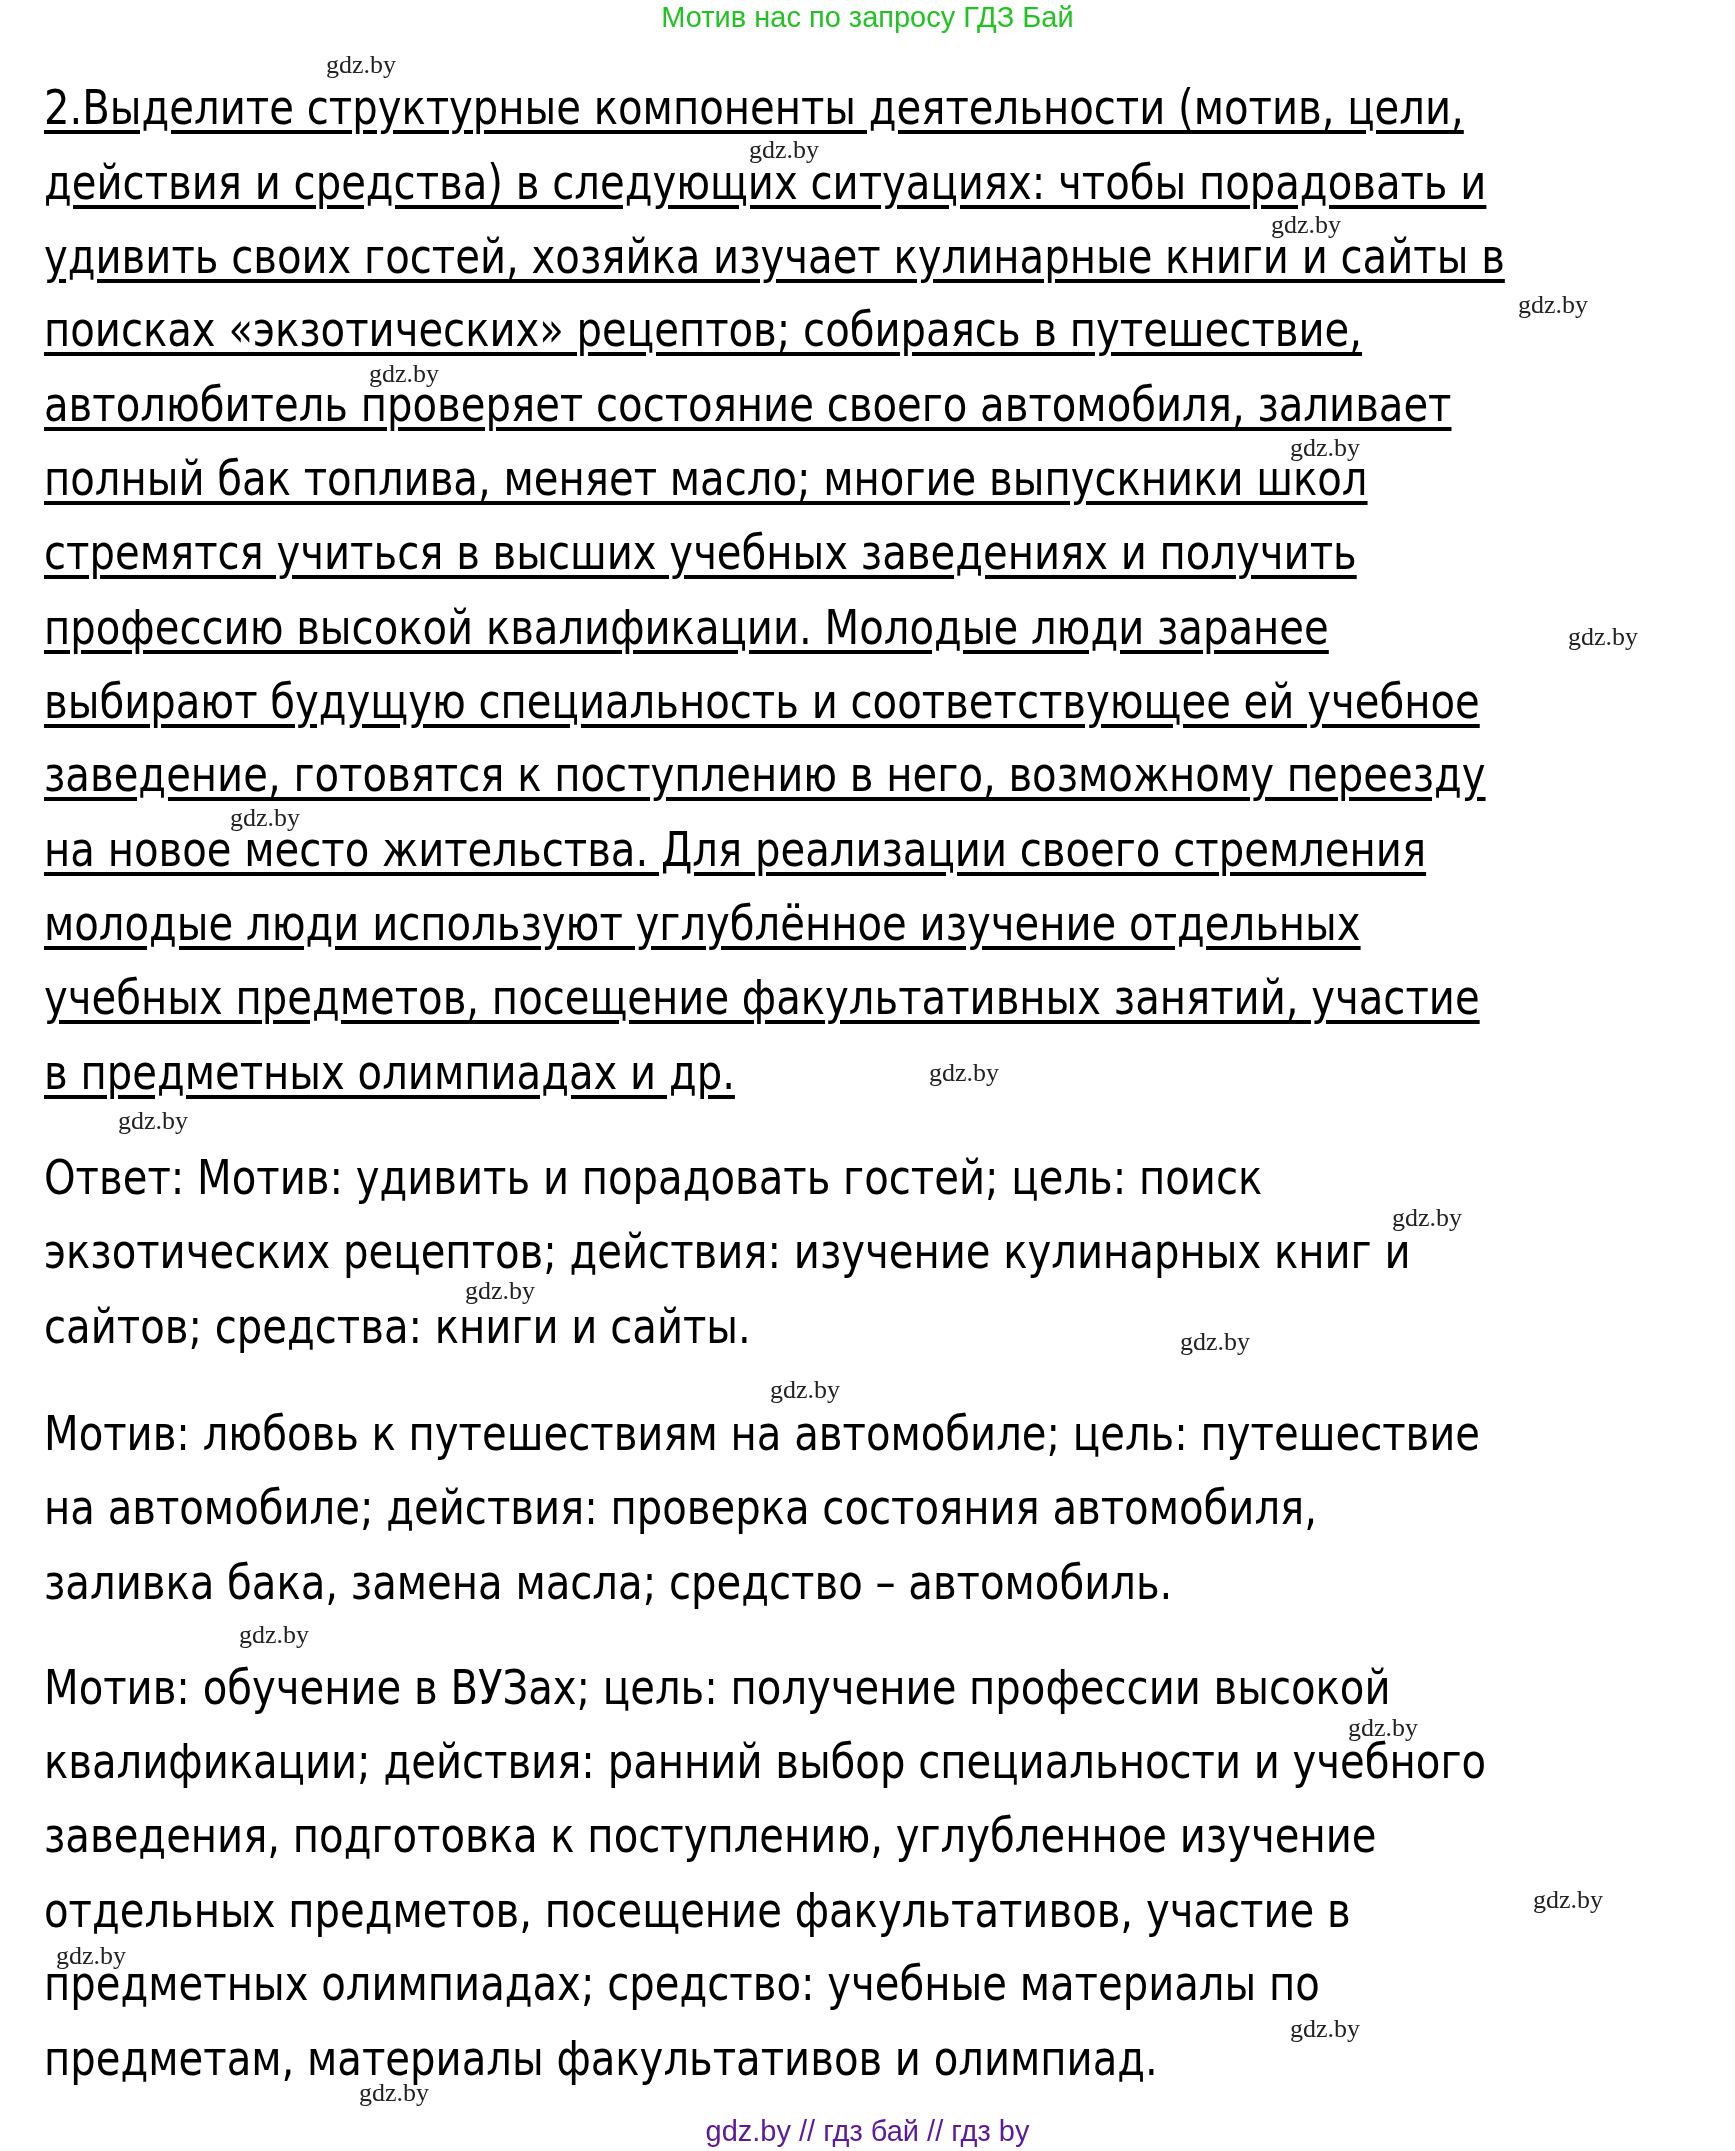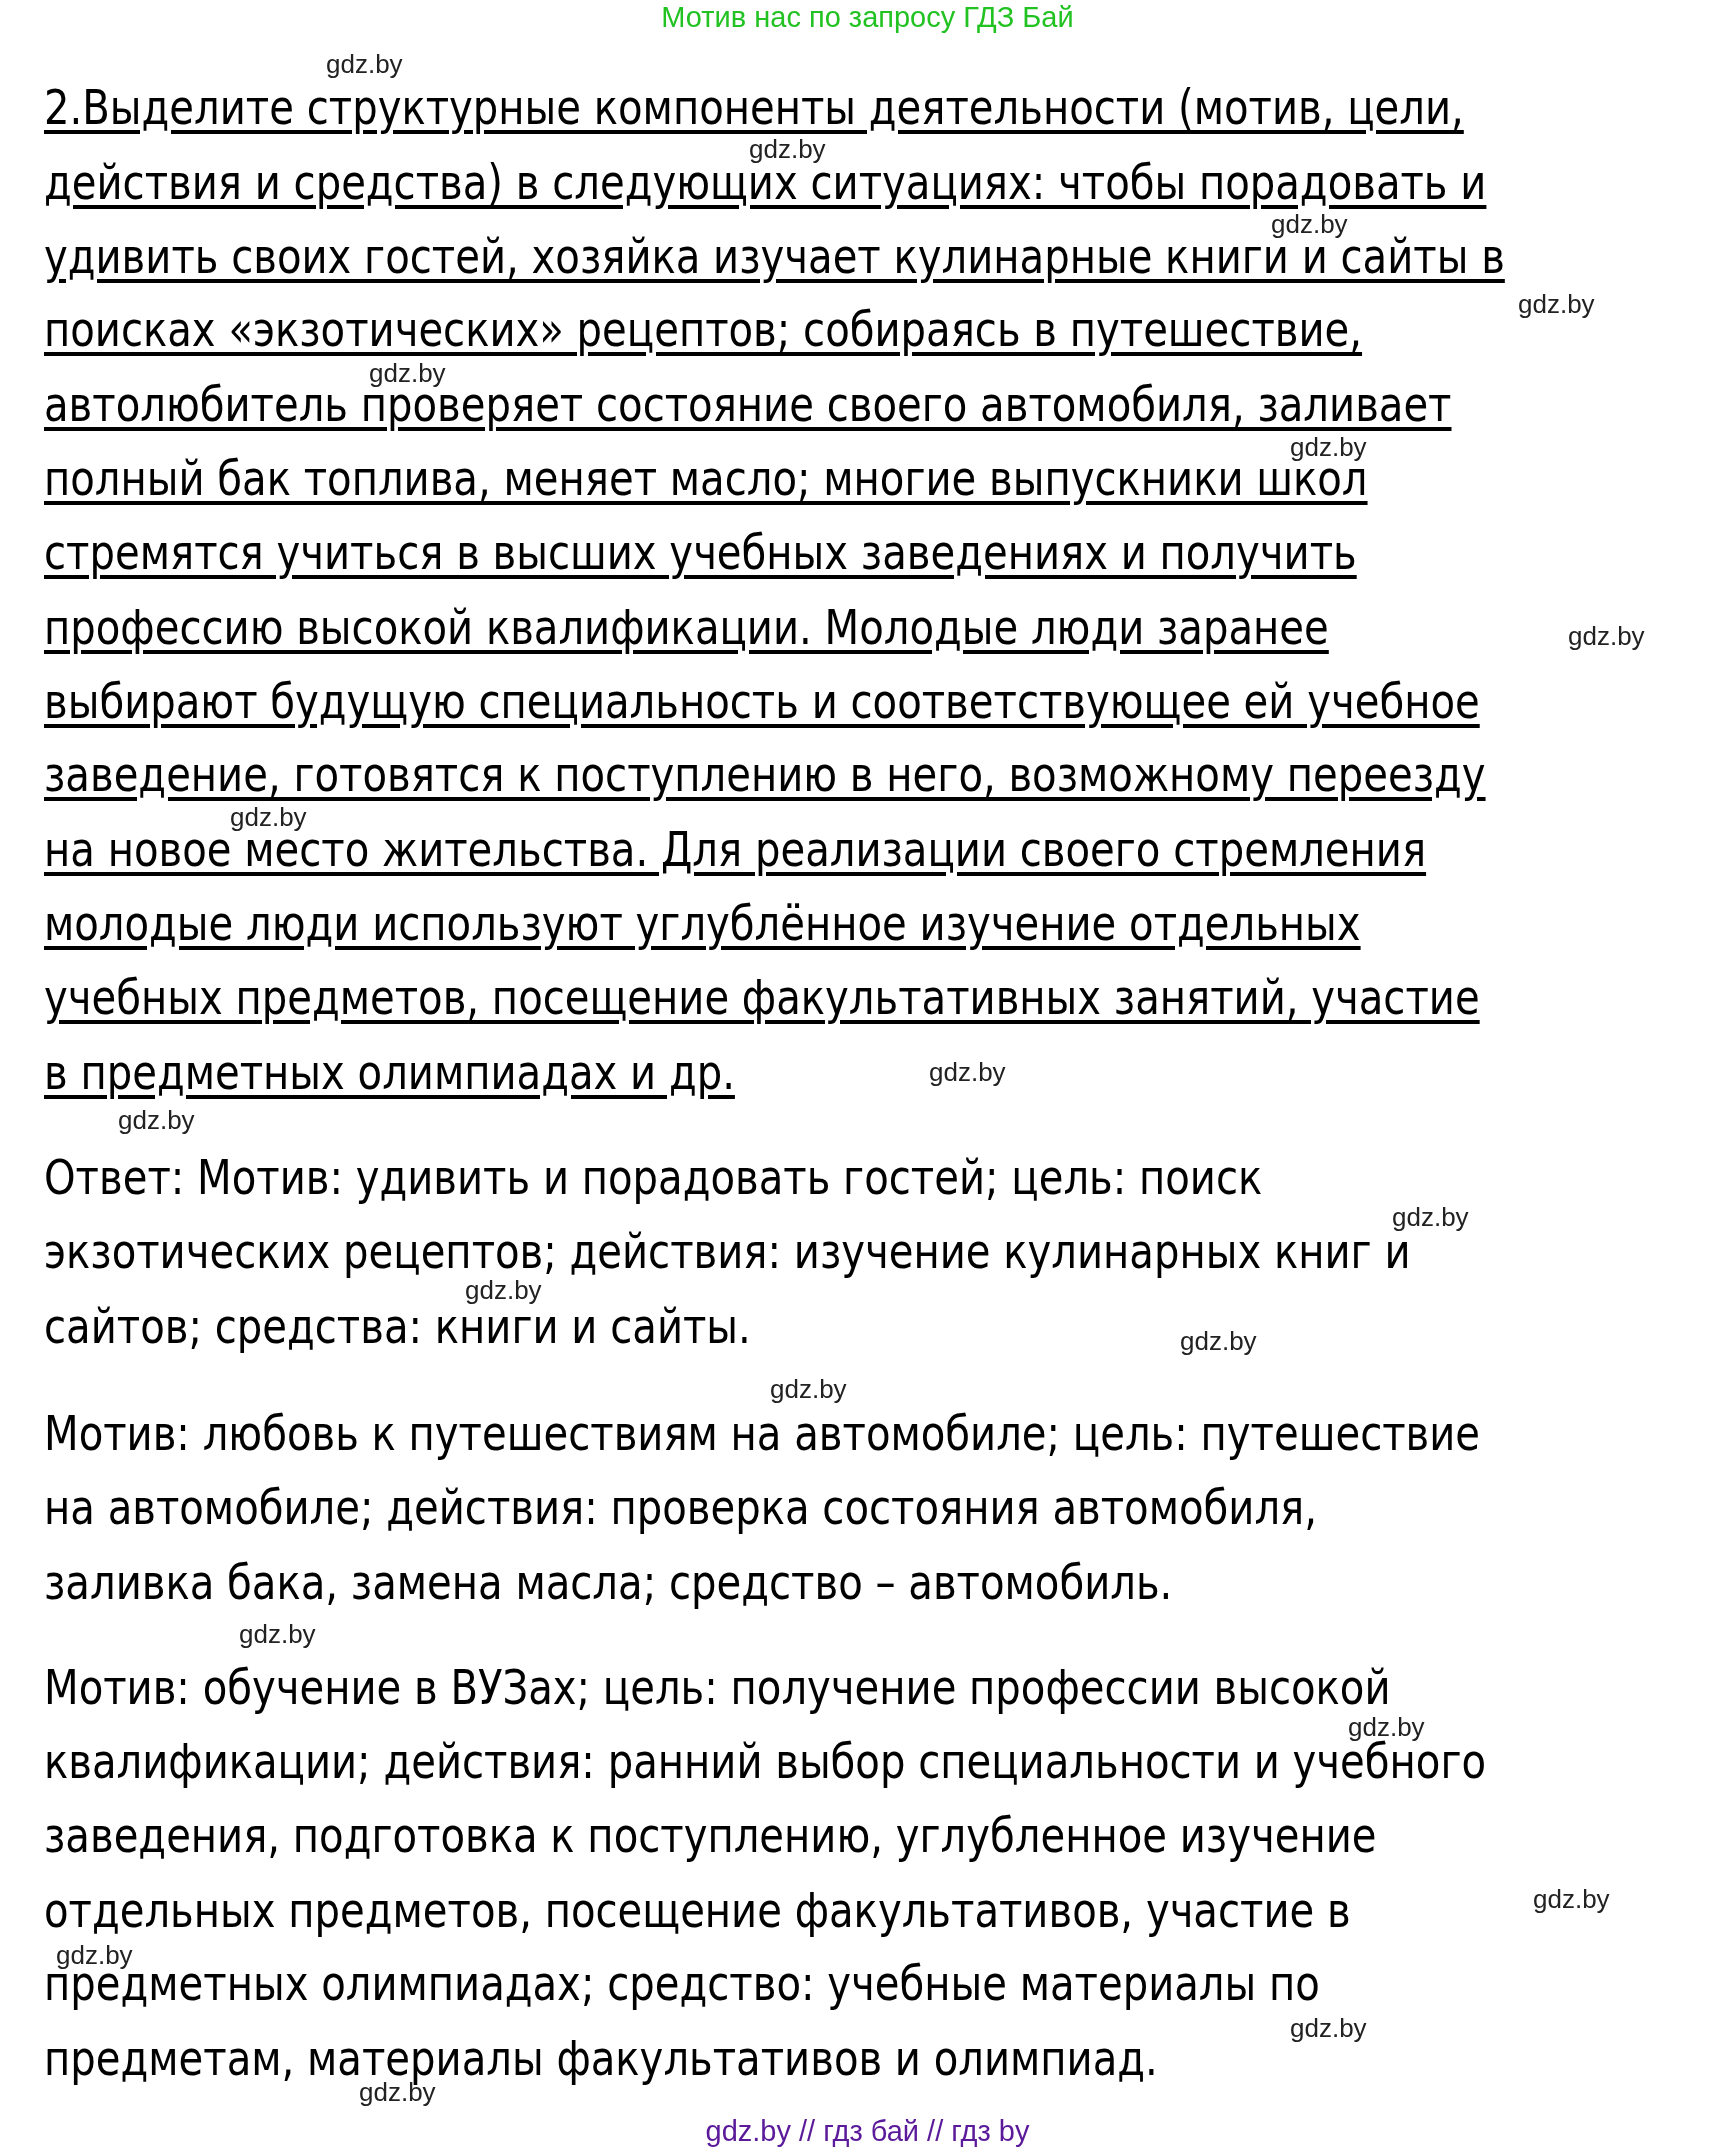--- a/index.html
+++ b/index.html
@@ -1,21 +1,21 @@
 <!DOCTYPE html>
 <html><head>
 <meta charset="utf-8">
 <style>
   html,body{margin:0;padding:0;background:#fff;}
   body{width:1735px;height:2151px;position:relative;overflow:hidden;font-family:"DejaVu Sans Condensed","DejaVu Sans",sans-serif;}
   .hdr{position:absolute;top:0;left:0;width:1735px;text-align:center;color:#22c222;font-family:"Liberation Sans",sans-serif;font-size:29px;line-height:35px;}
   .ftr{position:absolute;top:2114px;left:0;width:1735px;text-align:center;color:#5a1a9a;font-family:"Liberation Sans",sans-serif;font-size:29px;line-height:35px;}
   .line{position:absolute;left:44px;font-size:48px;line-height:58px;white-space:nowrap;color:#000;transform:scaleX(0.93);transform-origin:left center;letter-spacing:0px;}
   .u{text-decoration:underline;text-decoration-thickness:3.9px;text-underline-offset:5.8px;}
-  .wm{position:absolute;font-family:Liberation Sans, sans-serif;font-size:26px;line-height:29px;color:#222;}
+  .wm{position:absolute;font-family:Liberation Serif, serif;font-size:26px;line-height:29px;color:#222;}
 </style>
 </head>
 <body>
 
 <div class="hdr">Мотив нас по запросу ГДЗ Бай</div>
 
 <div class="line u" style="top:78px">2.Выделите структурные компоненты деятельности (мотив, цели,</div>
 <div class="line u" style="top:153px">действия и средства) в следующих ситуациях: чтобы порадовать и</div>
 <div class="line u" style="top:227px">удивить своих гостей, хозяйка изучает кулинарные книги и сайты в</div>
 <div class="line u" style="top:300px">поисках «экзотических» рецептов; собираясь в путешествие,</div>

